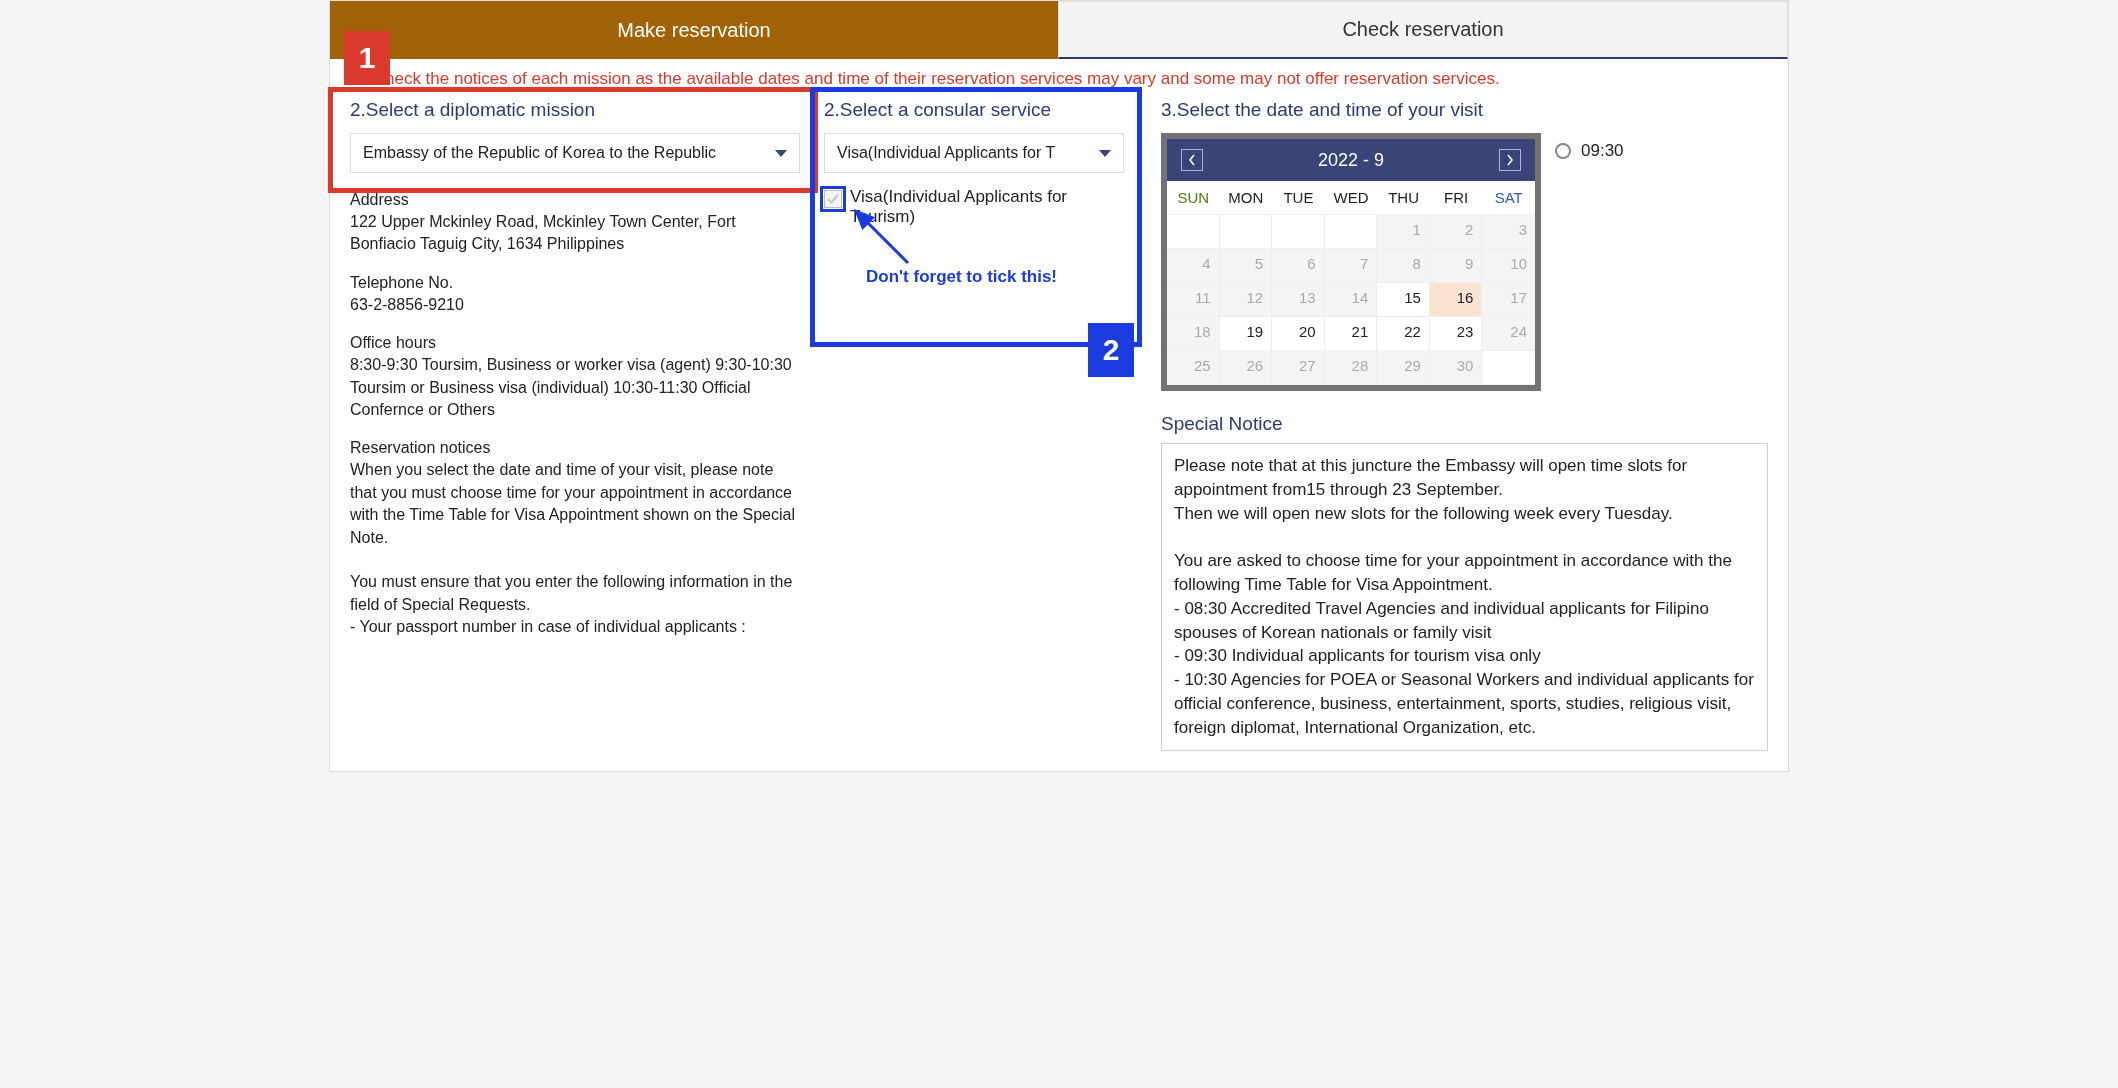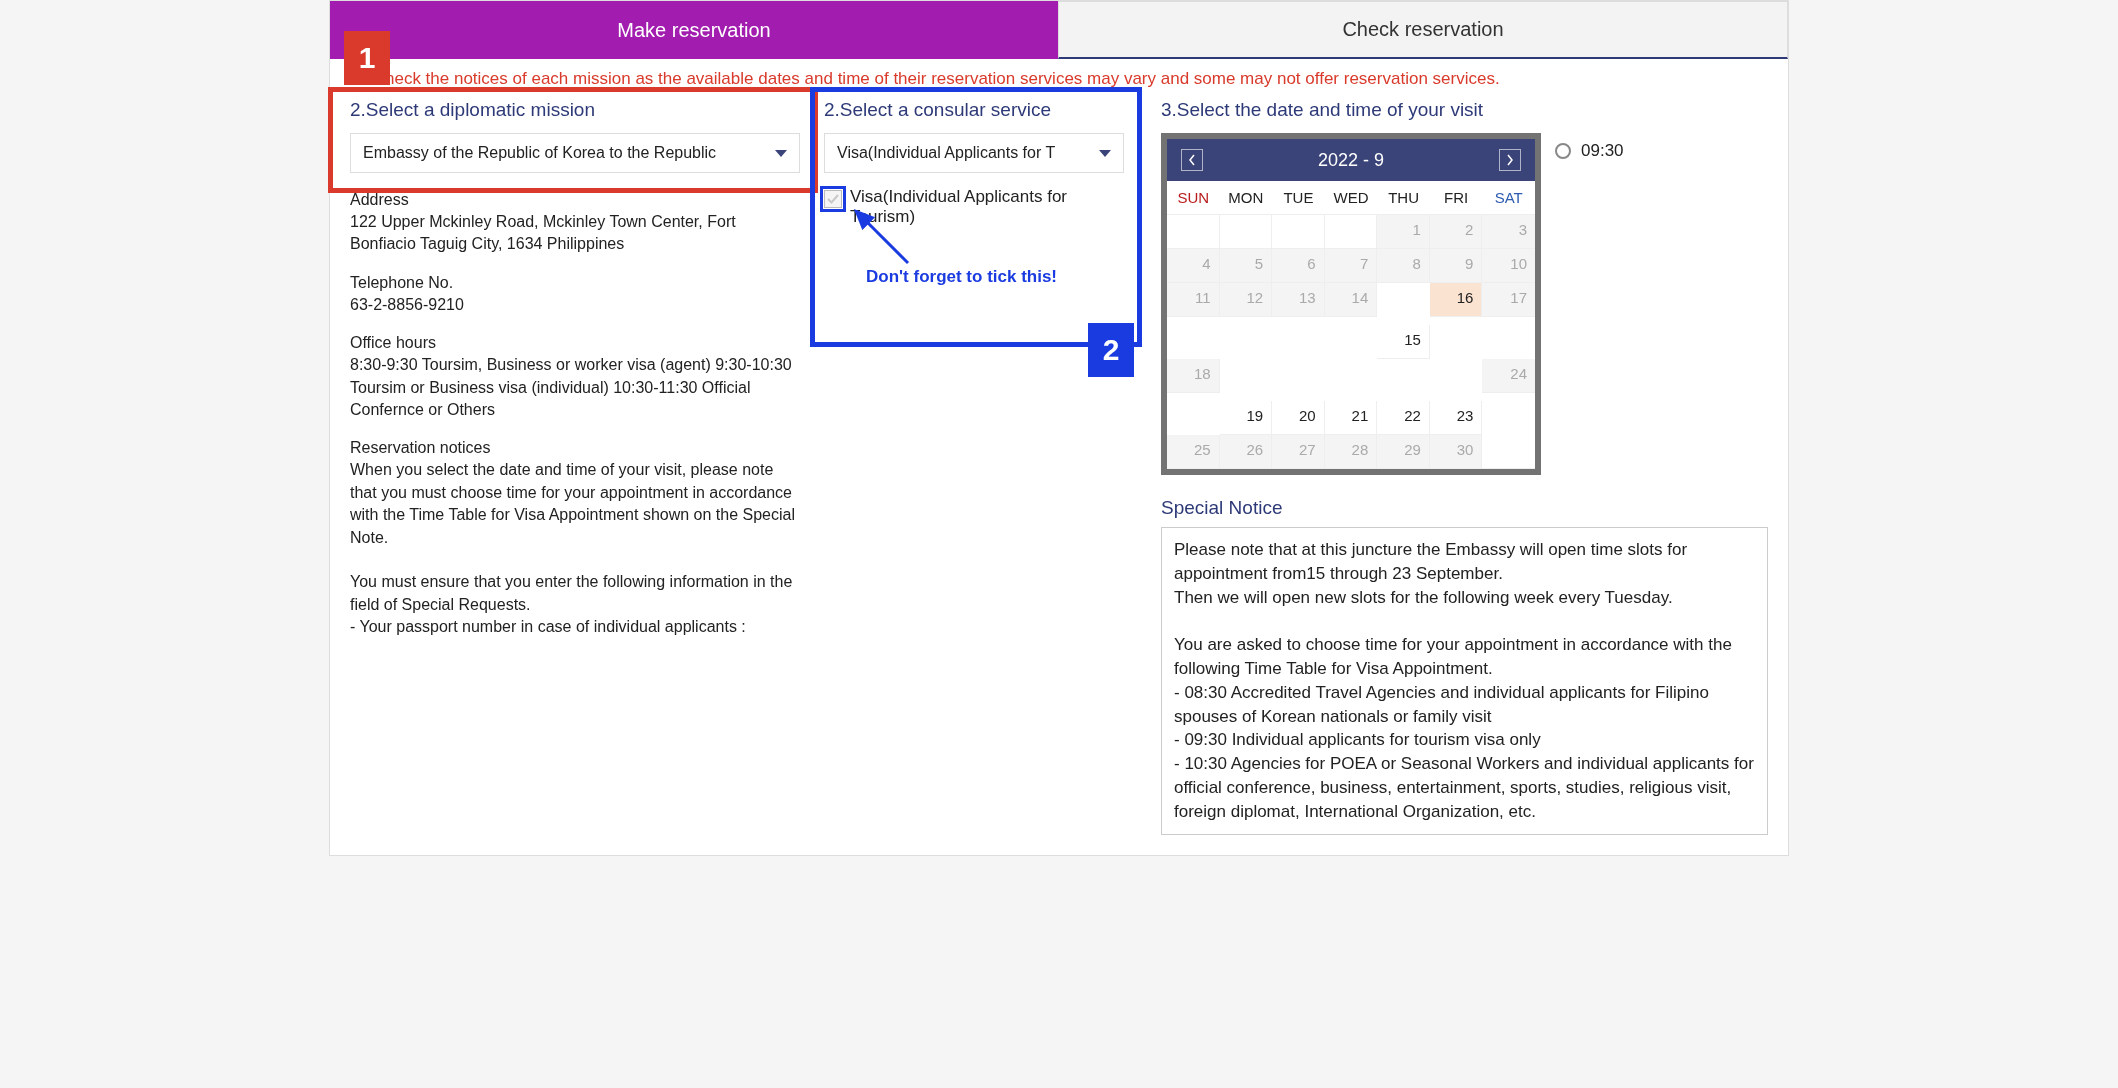--- a/index.html
+++ b/index.html
@@ -22,21 +22,21 @@
   .tab {
     flex: 1;
     display: flex;
     align-items: center;
     justify-content: center;
     font-size: 20px;
     cursor: pointer;
     border-bottom: 2px solid #2e3a78;
   }
   .tab.active {
-    background: #a21caf;
+    background: #a16207;
     color: #fff;
     font-weight: 500;
     border-bottom: none;
   }
   .tab.inactive {
     background: #f3f3f3;
     color: #333;
     border: 1px solid #ddd;
     border-bottom: 2px solid #2e3a78;
     align-items: center;
@@ -167,33 +167,33 @@
     grid-template-columns: repeat(7, 1fr);
   }
   .cal-dow {
     text-align: center;
     padding: 8px 0;
     font-size: 15px;
     font-weight: 500;
     border-bottom: 1px solid #eee;
     background: #fff;
   }
-  .cal-dow.sun { color: #b91c1c; }
+  .cal-dow.sun { color: #4d7c0f; }
   .cal-dow.sat { color: #2e5db0; }
   .cal-cell {
     height: 34px;
     text-align: right;
     padding: 6px 8px 0 0;
     font-size: 15px;
     border-right: 1px solid #eee;
     border-bottom: 1px solid #eee;
   }
   .cal-cell:nth-child(7n) { border-right: none; }
   .cal-cell.disabled { background: #f4f4f4; color: #aaa; }
-  .cal-cell.available { background: #fff; color: #222; cursor: pointer; margin-top: 42px; }
+  .cal-cell.available { background: #fff; color: #222; cursor: pointer; }
   .cal-cell.selected { background: #fbe3d2; color: #222; cursor: pointer; }
   .cal-cell.empty { background: #fff; }
   .time-slots { padding-top: 8px; }
   .time-slot {
     display: flex;
     align-items: center;
     gap: 10px;
     font-size: 17px;
     cursor: pointer;
   }

